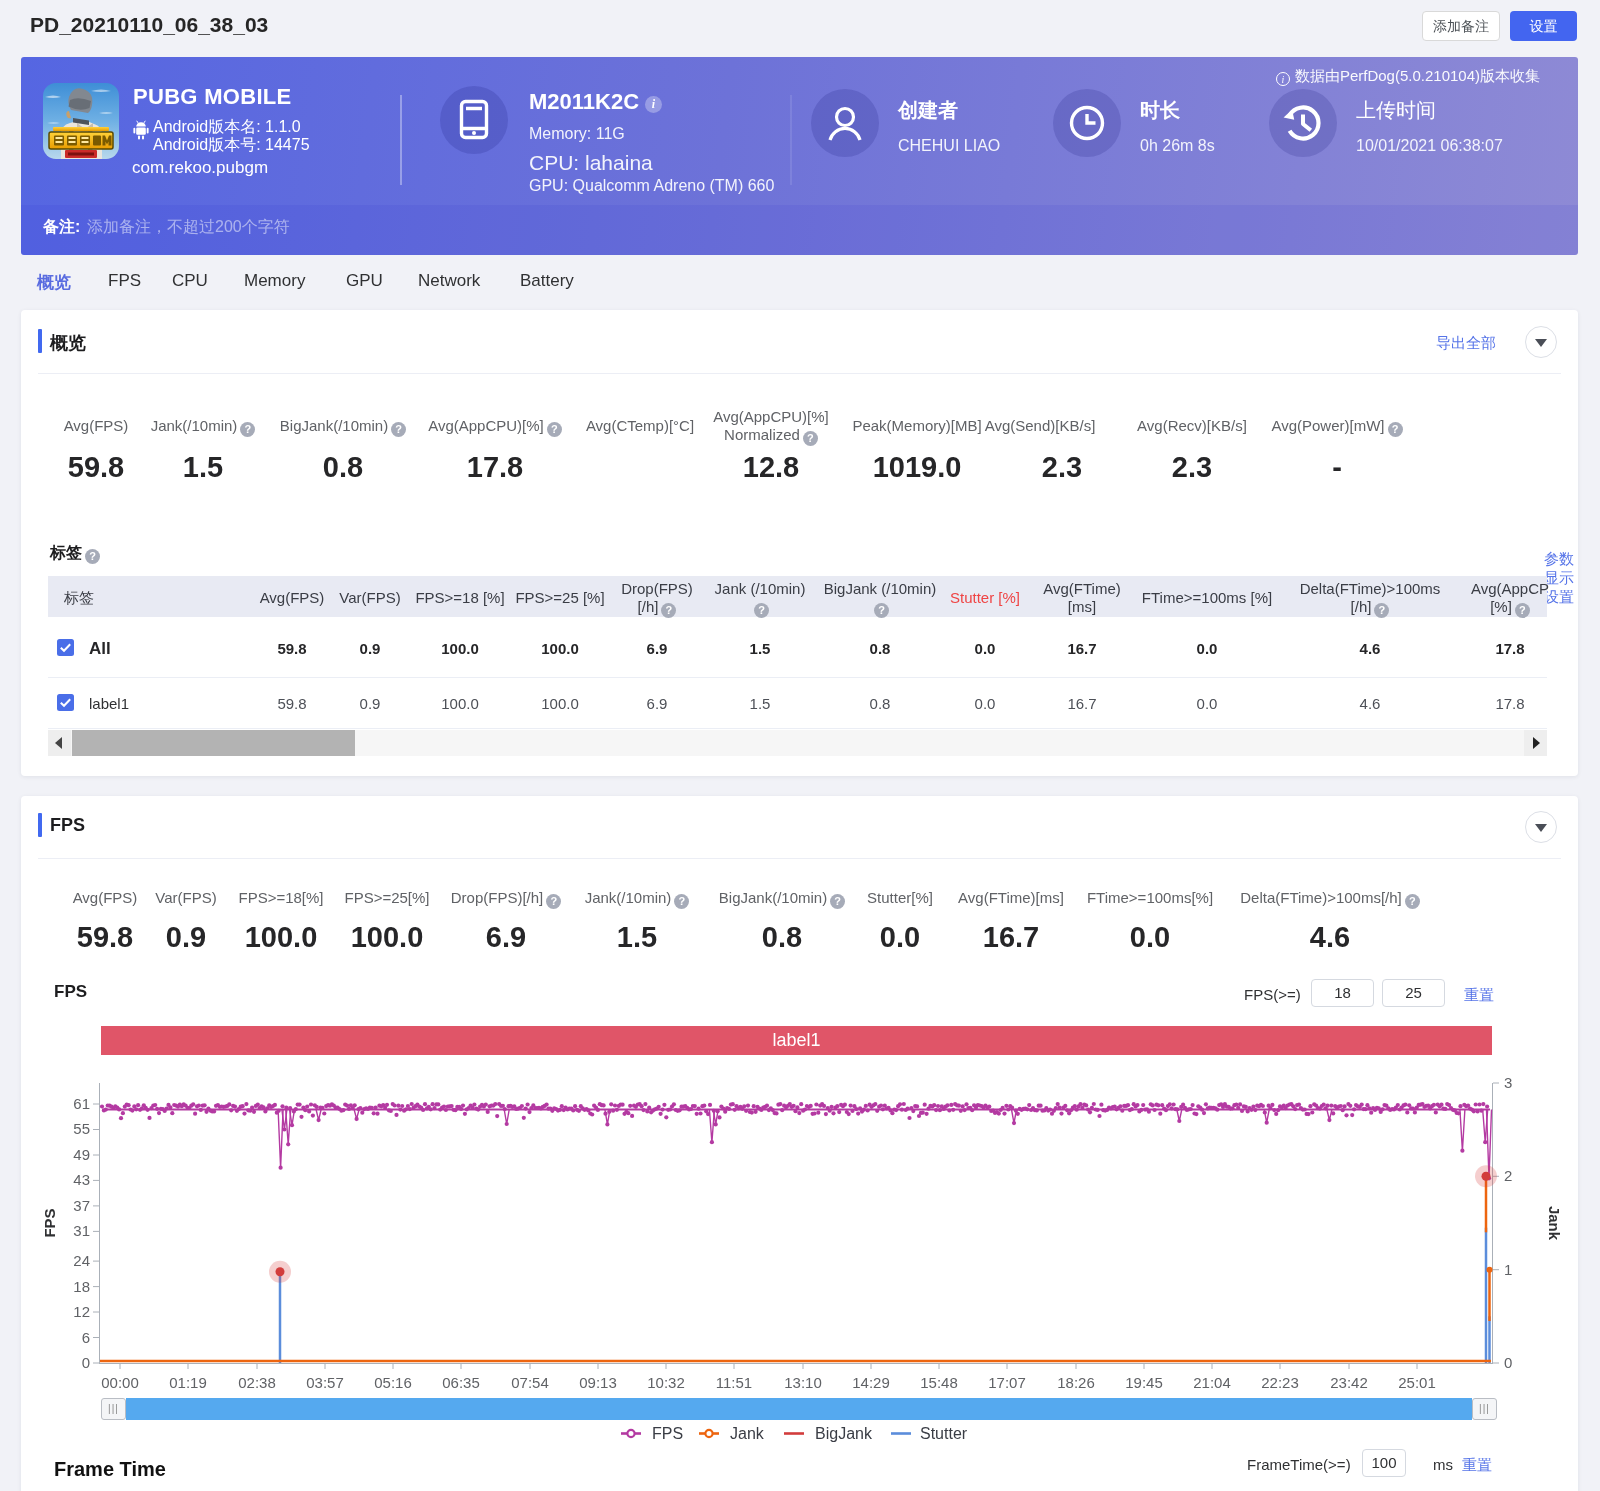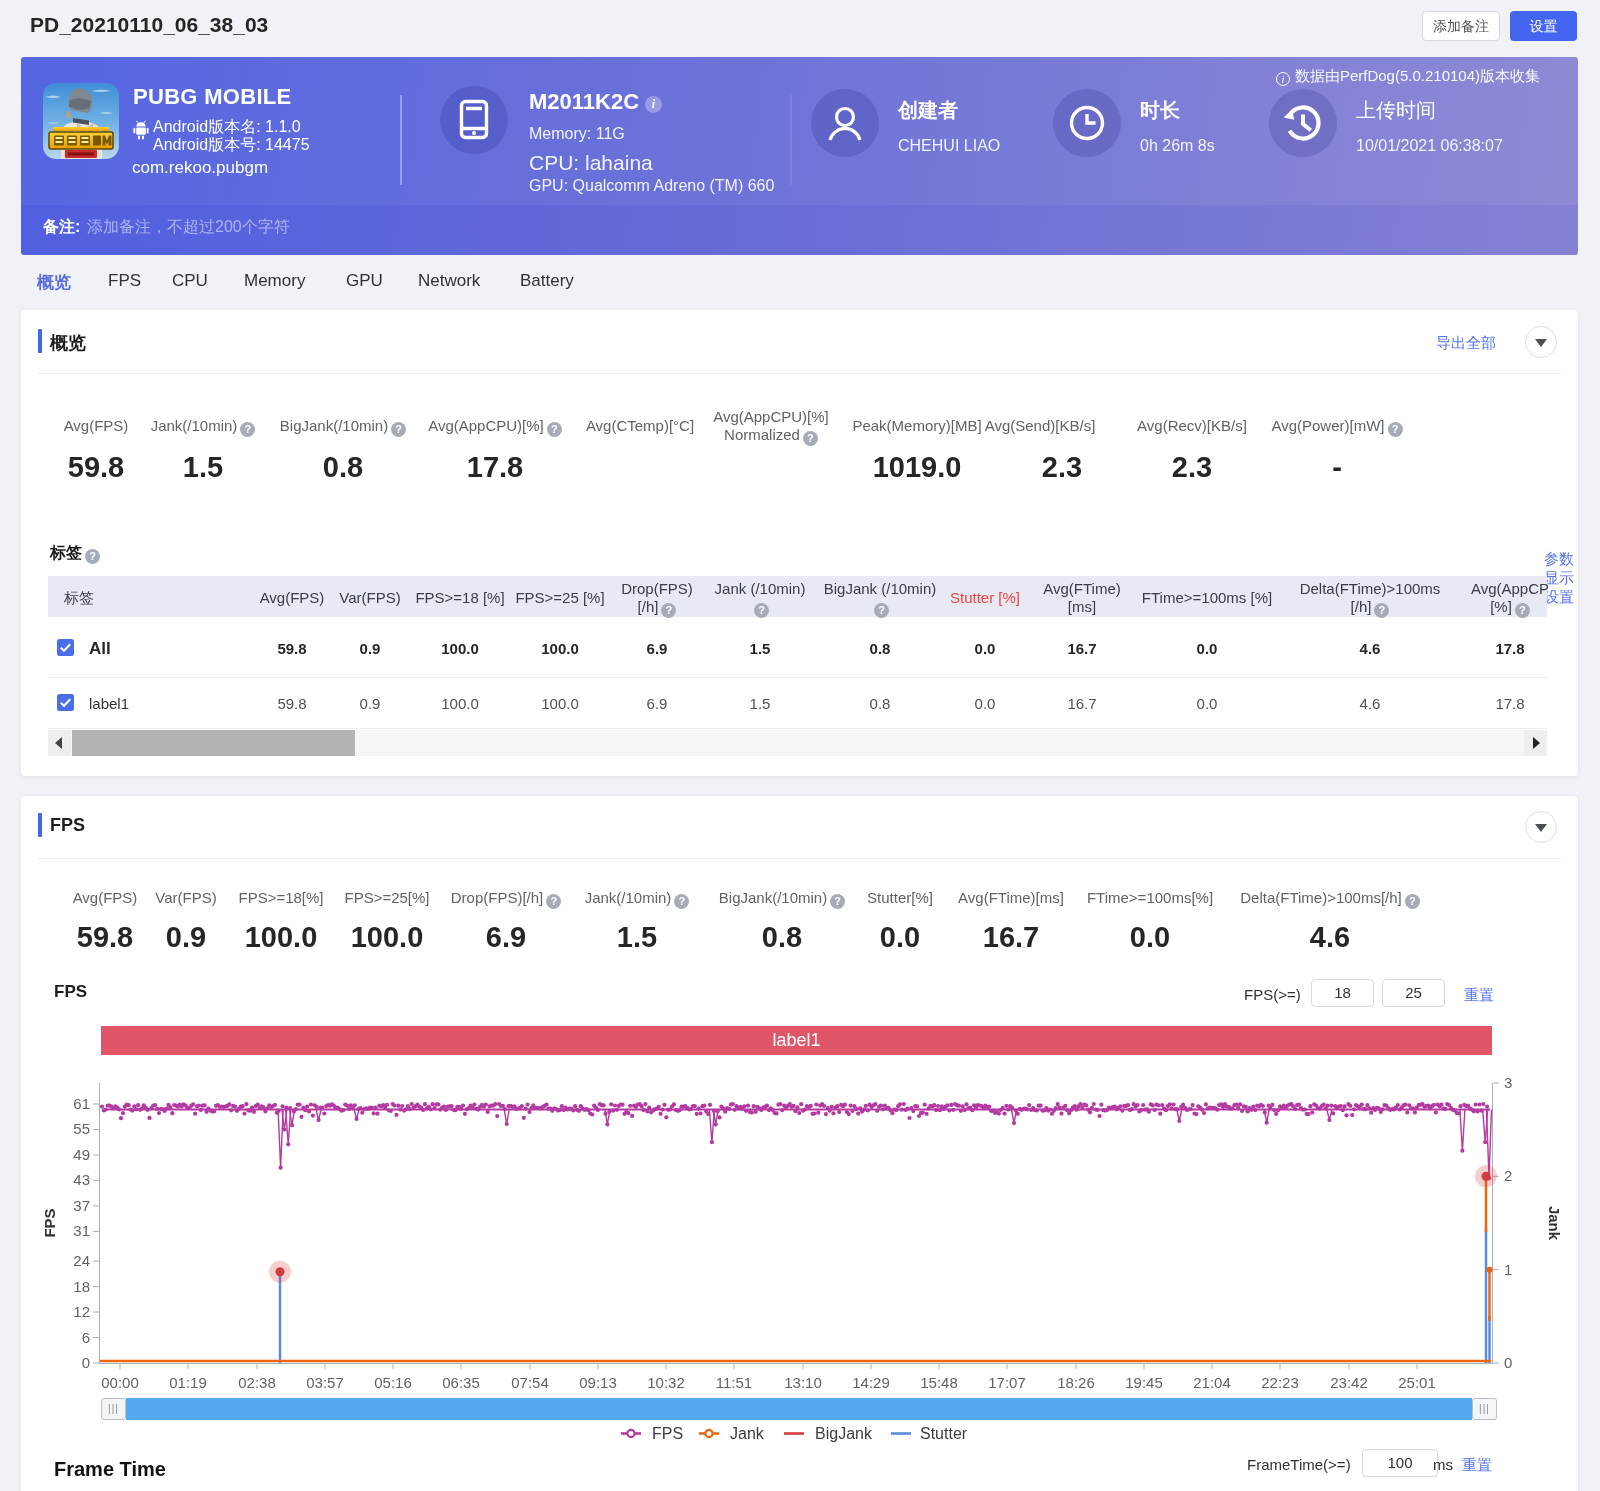--- a/index.html
+++ b/index.html
@@ -170,20 +170,21 @@
   <div class="abs lbl cc" style="left:-85px;top:107px;width:320px;line-height:18px">Avg(FPS)</div>
 <div class="abs val cc" style="left:-85px;top:141px;width:320px">59.8</div>
 <div class="abs lbl cc" style="left:22px;top:107px;width:320px;line-height:18px">Jank(/10min)<span class="q">?</span></div>
 <div class="abs val cc" style="left:22px;top:141px;width:320px">1.5</div>
 <div class="abs lbl cc" style="left:162px;top:107px;width:320px;line-height:18px">BigJank(/10min)<span class="q">?</span></div>
 <div class="abs val cc" style="left:162px;top:141px;width:320px">0.8</div>
 <div class="abs lbl cc" style="left:314px;top:107px;width:320px;line-height:18px">Avg(AppCPU)[%]<span class="q">?</span></div>
 <div class="abs val cc" style="left:314px;top:141px;width:320px">17.8</div>
 <div class="abs lbl cc" style="left:459px;top:107px;width:320px;line-height:18px">Avg(CTemp)[°C]</div>
 <div class="abs lbl cc" style="left:590px;top:98px;width:320px;line-height:18px">Avg(AppCPU)[%]<br>Normalized<span class="q">?</span></div>
+<div class="abs val cc" style="left:590px;top:141px;width:320px">12.8</div>
 <div class="abs lbl cc" style="left:736px;top:107px;width:320px;line-height:18px">Peak(Memory)[MB]</div>
 <div class="abs val cc" style="left:736px;top:141px;width:320px">1019.0</div>
 <div class="abs lbl cc" style="left:881px;top:107px;width:276px;line-height:18px">Avg(Send)[KB/s]</div>
 <div class="abs val cc" style="left:881px;top:141px;width:320px">2.3</div>
 <div class="abs lbl cc" style="left:1011px;top:107px;width:320px;line-height:18px">Avg(Recv)[KB/s]</div>
 <div class="abs val cc" style="left:1011px;top:141px;width:320px">2.3</div>
 <div class="abs lbl cc" style="left:1156px;top:107px;width:320px;line-height:18px">Avg(Power)[mW]<span class="q">?</span></div>
 <div class="abs val cc" style="left:1156px;top:141px;width:320px">-</div>
   <div class="abs" style="left:29px;top:233px;font-size:16px;font-weight:bold;color:#1d1d1f">标签<span class="q" style="font-weight:bold">?</span></div>
   <div class="abs link" style="left:1523px;top:240px">参数显示设置</div>
@@ -300,21 +301,21 @@
 <svg class="abs" style="left:762px;top:631px" width="22" height="13" viewBox="0 0 22 13">
       <path d="M1 6.5 H21" stroke="#d23c3c" stroke-width="2.6"></path>
     </svg>
     <div class="abs" style="left:794px;top:629px;font-size:16px;color:#3a3d45">BigJank</div>
 <svg class="abs" style="left:869px;top:631px" width="22" height="13" viewBox="0 0 22 13">
       <path d="M1 6.5 H21" stroke="#5b8ddb" stroke-width="2.6"></path>
     </svg>
     <div class="abs" style="left:899px;top:629px;font-size:16px;color:#3a3d45">Stutter</div>
   <div class="abs" style="left:33px;top:662px;font-size:20px;font-weight:bold;color:#111">Frame Time</div>
   <div class="abs" style="left:1226px;top:660px;font-size:15px;color:#303133">FrameTime(&gt;=)</div>
-  <div class="ipt" style="left:1341px;top:653px;width:76px">100</div>
+  <div class="ipt" style="left:1341px;top:653px;width:44px">100</div>
   <div class="abs" style="left:1412px;top:660px;font-size:15px;color:#303133">ms</div>
   <div class="abs link" style="left:1441px;top:660px">重置</div>
 </div>
 <svg width="1600" height="431" viewBox="0 1060 1600 431" style="position:absolute;left:0;top:1060px;font-family:'Liberation Sans',sans-serif">
     <g stroke="#aab0b8" stroke-width="1" fill="none">
       <path d="M99.5 1083 V1363.5 M1492.5 1083 V1363.5 M99 1363.5 H1493"></path>
       <path d="M93 1104.0 H99"></path>
       <path d="M93 1129.5 H99"></path>
       <path d="M93 1155.0 H99"></path>
       <path d="M93 1180.4 H99"></path>

